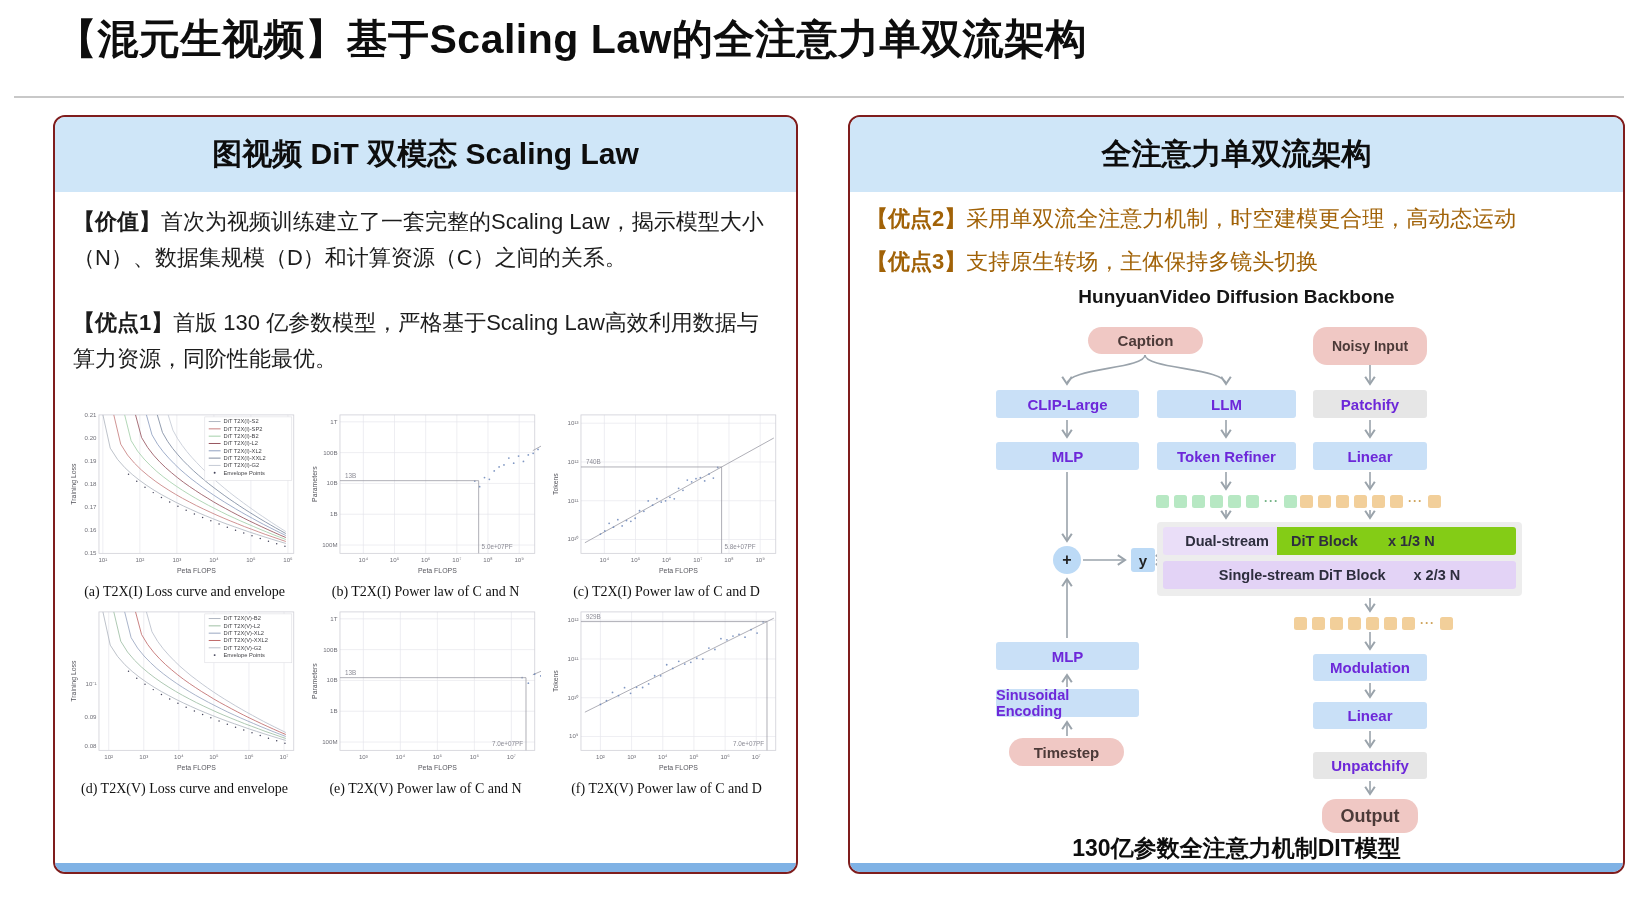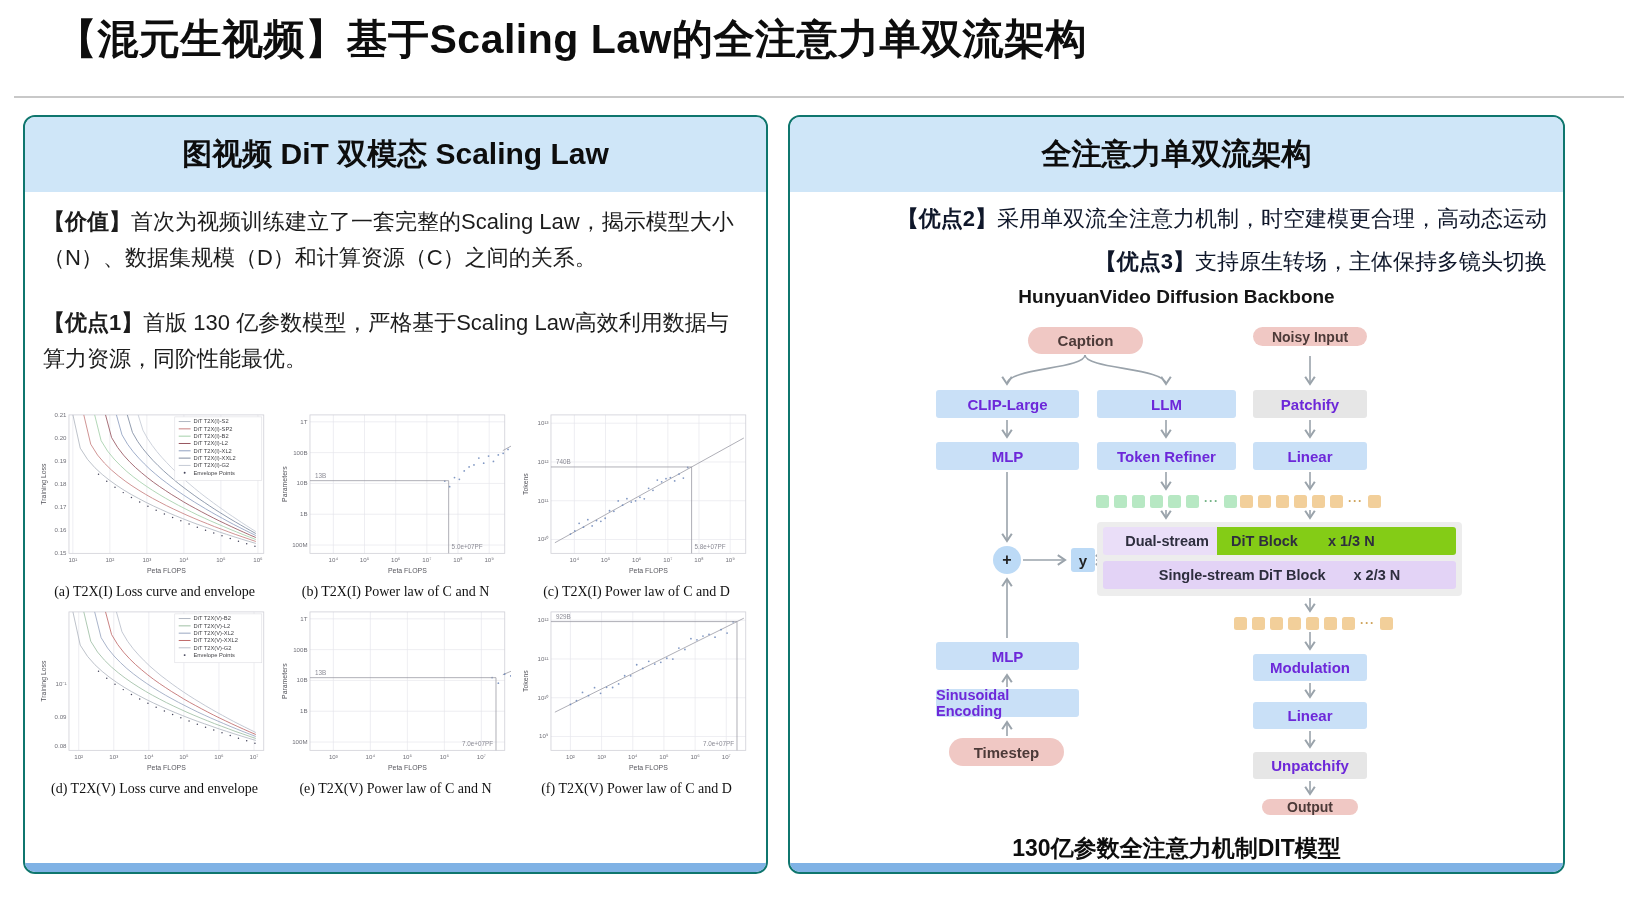--- a/index.html
+++ b/index.html
@@ -1,44 +1,44 @@
 <!DOCTYPE html>
 <html><head>
 <meta charset="utf-8">
 <style>
   html,body{margin:0;padding:0;background:#ffffff;}
   .slide{position:relative;width:1638px;height:916px;background:#fff;font-family:"Liberation Sans",sans-serif;overflow:hidden;}
   .slide-title{position:absolute;left:36px;top:12px;font-size:41px;font-weight:bold;color:#0d0d0d;letter-spacing:0.5px;margin-left:20px;}
   .title-rule{position:absolute;left:14px;top:96px;width:1610px;border-top:2px solid #c8c8c8;}
   .panels{position:absolute;left:23px;top:115px;display:flex;gap:20px;}
-  .panel{position:relative;background:#fff;border:2px solid #0f766e;border-radius:12px;height:759px;overflow:hidden;box-sizing:border-box;}
+  .panel{position:relative;background:#fff;border:2px solid #7f1d1d;border-radius:12px;height:759px;overflow:hidden;box-sizing:border-box;margin-left:30px;}
   .panel.left{width:745px;}
   .panel.right{width:777px;}
   .panel-header{height:75px;background:#cfe6f8;display:flex;align-items:center;justify-content:center;font-size:30px;font-weight:bold;color:#0d0d0d;}
   .panel-strip{position:absolute;left:0;right:0;bottom:0;height:9px;background:#7fb2e5;}
   .panel-body{position:relative;height:680px;}
   .para{margin:0;padding:12px 18px 0 18px;font-size:22px;line-height:1.62;color:#1c1c1c;}
   .para .tag{font-weight:bold;}
   .para.second{padding-top:30px;}
   
   .figures{display:grid;grid-template-columns:repeat(3,1fr);column-gap:10px;row-gap:4px;padding:0 14px;margin-top:30px;}
   .fig{margin:0;}
   .fig .plotbox{width:100%;height:176px;}
   .fig figcaption{font-family:"Liberation Serif",serif;font-size:14px;color:#111;text-align:center;margin-top:1px;white-space:nowrap;}
   
-  .rpara{margin:0;padding:10px 16px 0 16px;font-size:22px;line-height:1.5;color:#0f172a;text-align:right;}
+  .rpara{margin:0;padding:10px 16px 0 16px;font-size:22px;line-height:1.5;color:#a16207;}
   .rpara .tag{font-weight:bold;}
   
   .diagram-title{position:absolute;left:0;top:94px;width:100%;text-align:center;font-size:19px;font-weight:bold;color:#151515;}
   .node{position:absolute;display:flex;align-items:center;justify-content:center;font-size:15px;font-weight:600;color:#6d28d9;box-sizing:border-box;}
   .node.blue{background:#c9e0f7;border-radius:3px;}
   .node.gray{background:#e6e6e6;border-radius:3px;}
   .node.pink{background:#f0c8c4;border-radius:14px;color:#4c3a38;}
   #n-caption{left:238px;top:135px;width:115px;height:27px;}
-  #n-noisy{left:463px;top:135px;width:114px;height:19px;font-size:14px;}
+  #n-noisy{left:463px;top:135px;width:114px;height:38px;font-size:14px;}
   #n-clip{left:146px;top:198px;width:143px;height:28px;}
   #n-llm{left:307px;top:198px;width:139px;height:28px;}
   #n-patchify{left:463px;top:198px;width:114px;height:28px;}
   #n-mlp1{left:146px;top:250px;width:143px;height:28px;}
   #n-tr{left:307px;top:250px;width:139px;height:28px;}
   #n-linin{left:463px;top:250px;width:114px;height:28px;}
   .tokenrow{position:absolute;display:flex;align-items:center;gap:5px;height:14px;}
   #tok-green{left:306px;top:302px;}
   #tok-orange1{left:450px;top:302px;}
   #tok-orange2{left:444px;top:424px;}
@@ -49,21 +49,21 @@
   #ditrow1{top:5px;padding:0;}
   #ditrow1 .seg1{width:114px;height:100%;background:#eadef8;border-radius:3px 0 0 3px;display:flex;align-items:center;justify-content:flex-end;padding-right:8px;box-sizing:border-box;}
   #ditrow1 .seg2{flex:1;height:100%;background:#84cc16;border-radius:0 3px 3px 0;display:flex;align-items:center;padding-left:14px;box-sizing:border-box;}
   #ditrow1 .mult{margin-left:30px;}
   #ditrow2{top:39px;background:#e3d3f6;border-radius:3px;justify-content:center;gap:28px;align-items:center;}
   #n-plus{left:203px;top:354px;width:28px;height:28px;border-radius:50%;background:#bcdaf6;font-size:16px;color:#222;}
   #n-y{left:281px;top:356px;width:24px;height:24px;background:#bcdaf6;border-radius:3px;font-size:15px;color:#222;}
   #n-mod{left:463px;top:462px;width:114px;height:27px;}
   #n-linout{left:463px;top:510px;width:114px;height:27px;}
   #n-unpatch{left:463px;top:560px;width:114px;height:27px;}
-  #n-output{left:472px;top:607px;width:96px;height:16px;font-size:14px;}
+  #n-output{left:472px;top:607px;width:96px;height:34px;font-size:18px;}
   #n-mlp2{left:146px;top:450px;width:143px;height:28px;}
   #n-sin{left:146px;top:497px;width:143px;height:28px;font-size:14.5px;}
   #n-timestep{left:159px;top:546px;width:115px;height:28px;}
   .arch-footer{position:absolute;left:0;top:641px;width:100%;text-align:center;font-size:23px;font-weight:bold;color:#0d0d0d;}
   #arrow-layer{position:absolute;left:0;top:0;width:773px;height:680px;pointer-events:none;}
 </style>
 </head>
 <body>
 
 <div class="slide">

